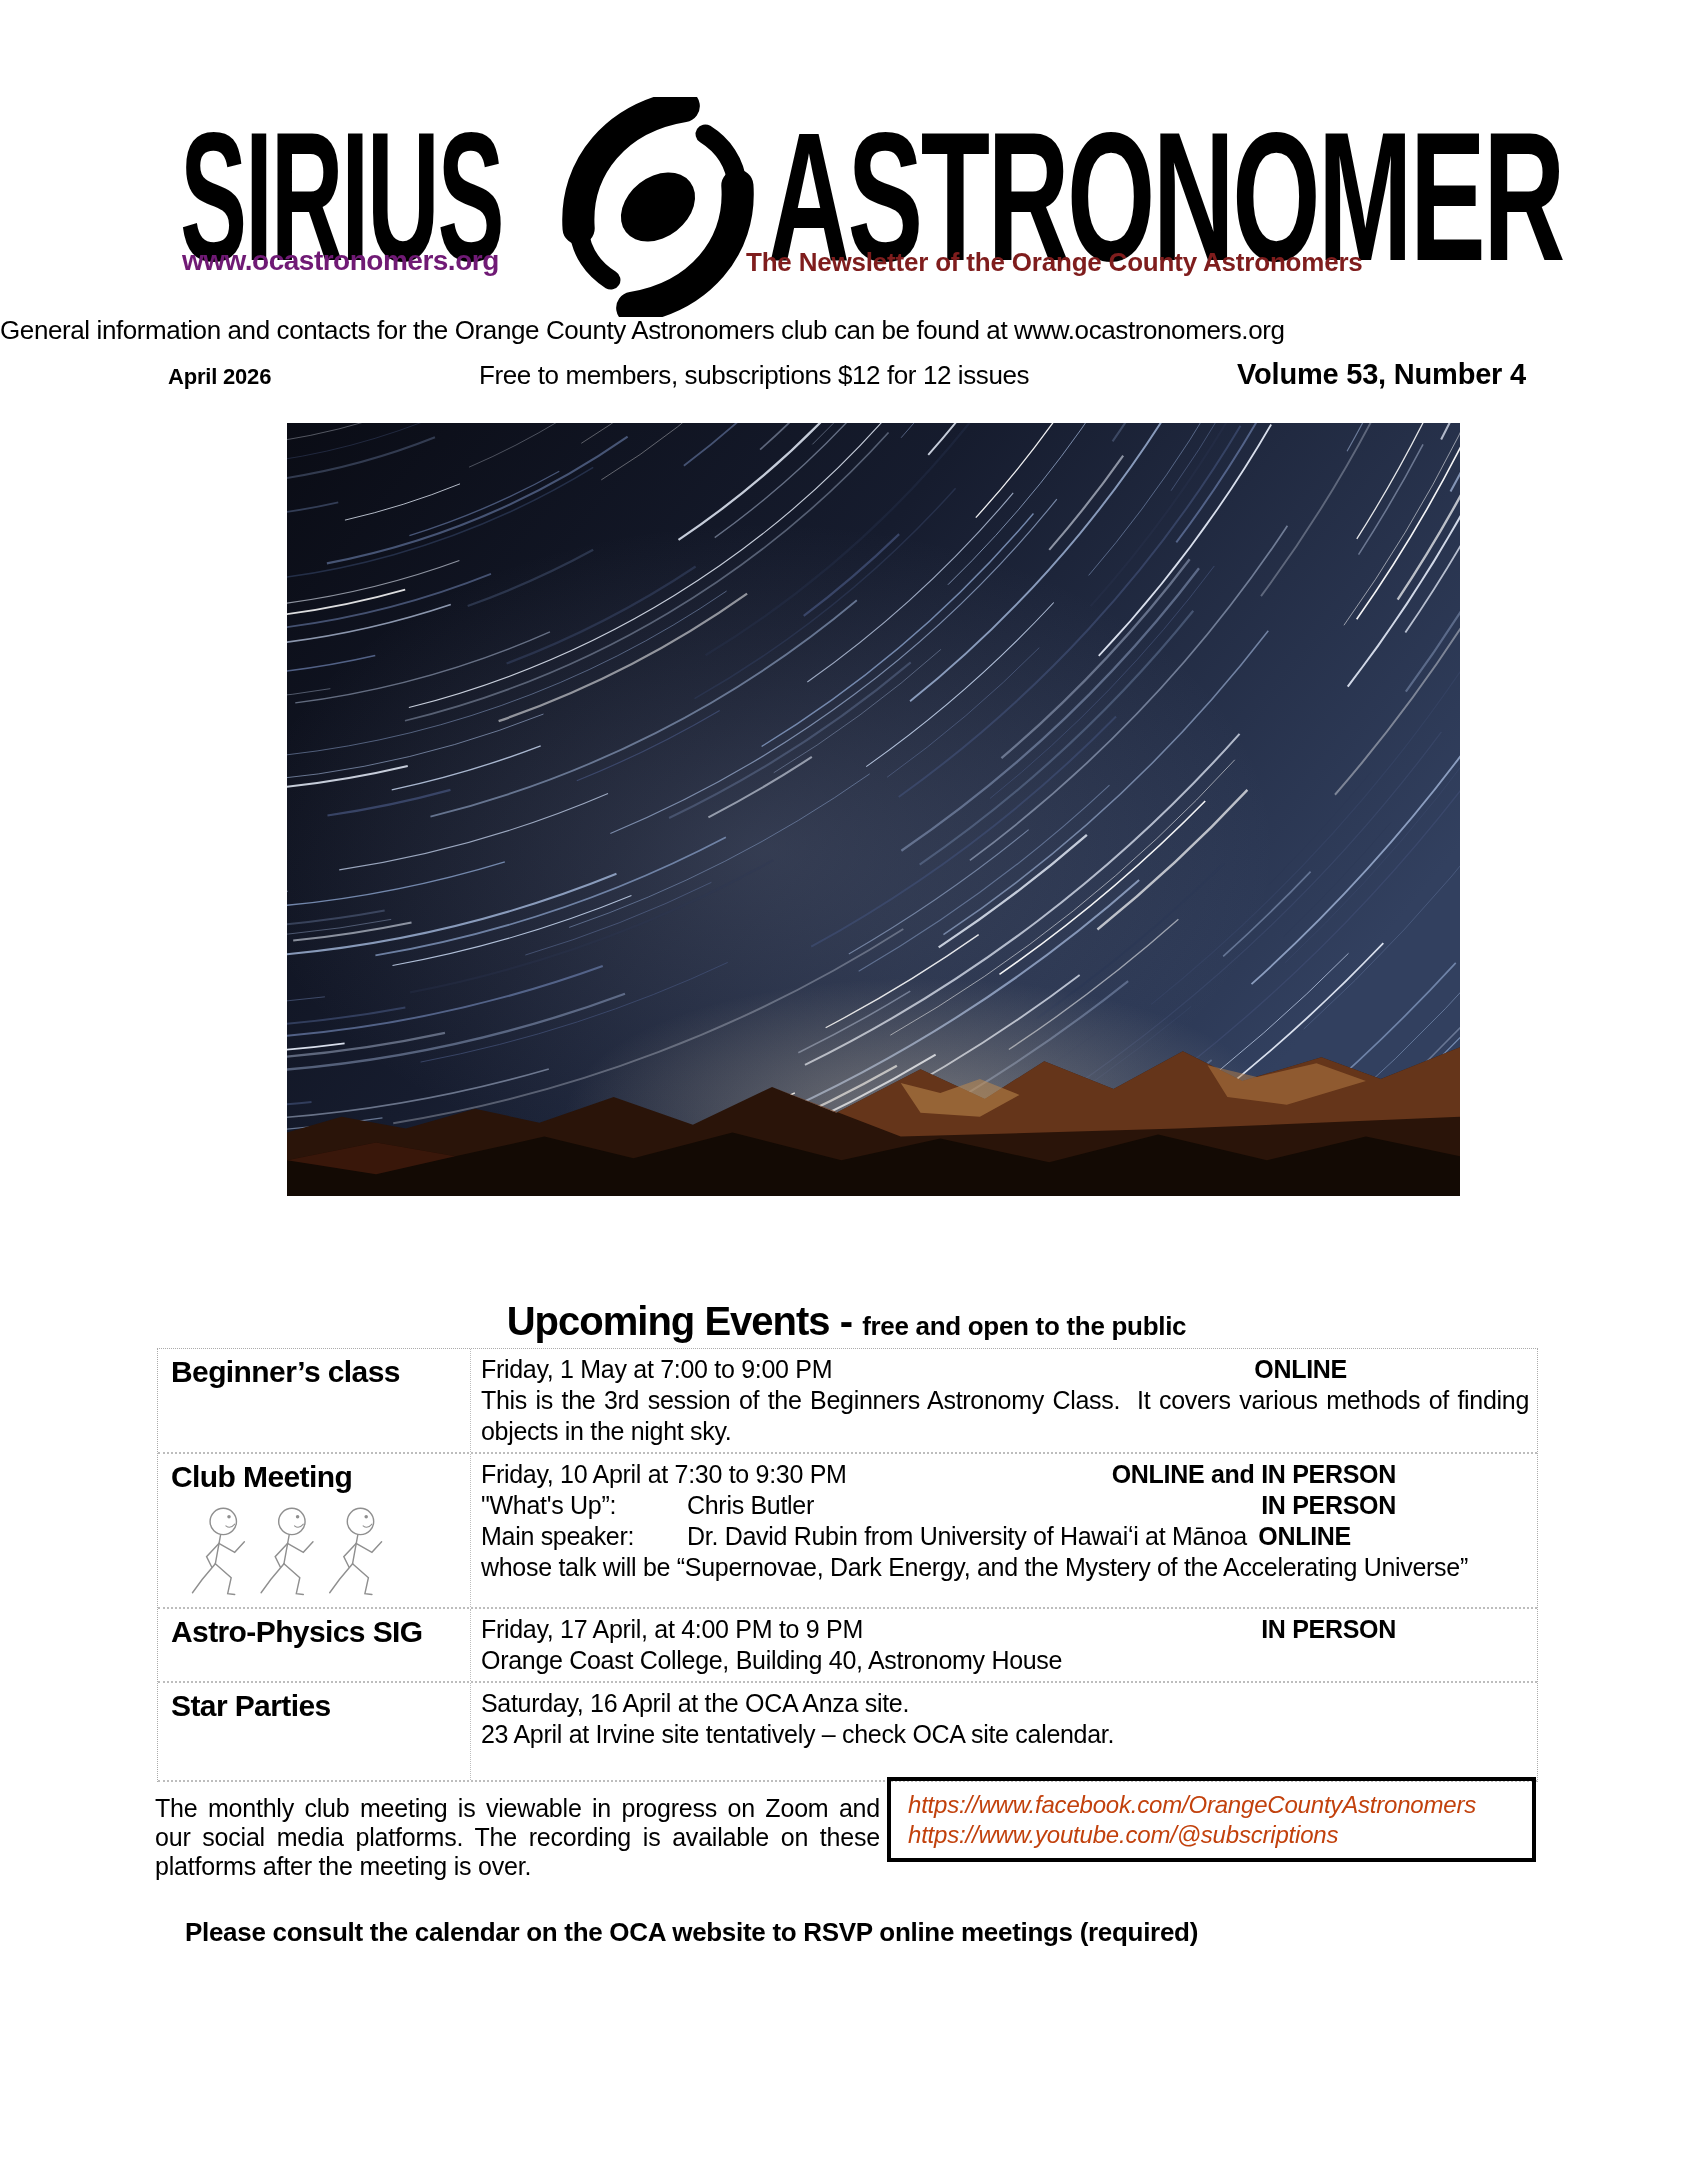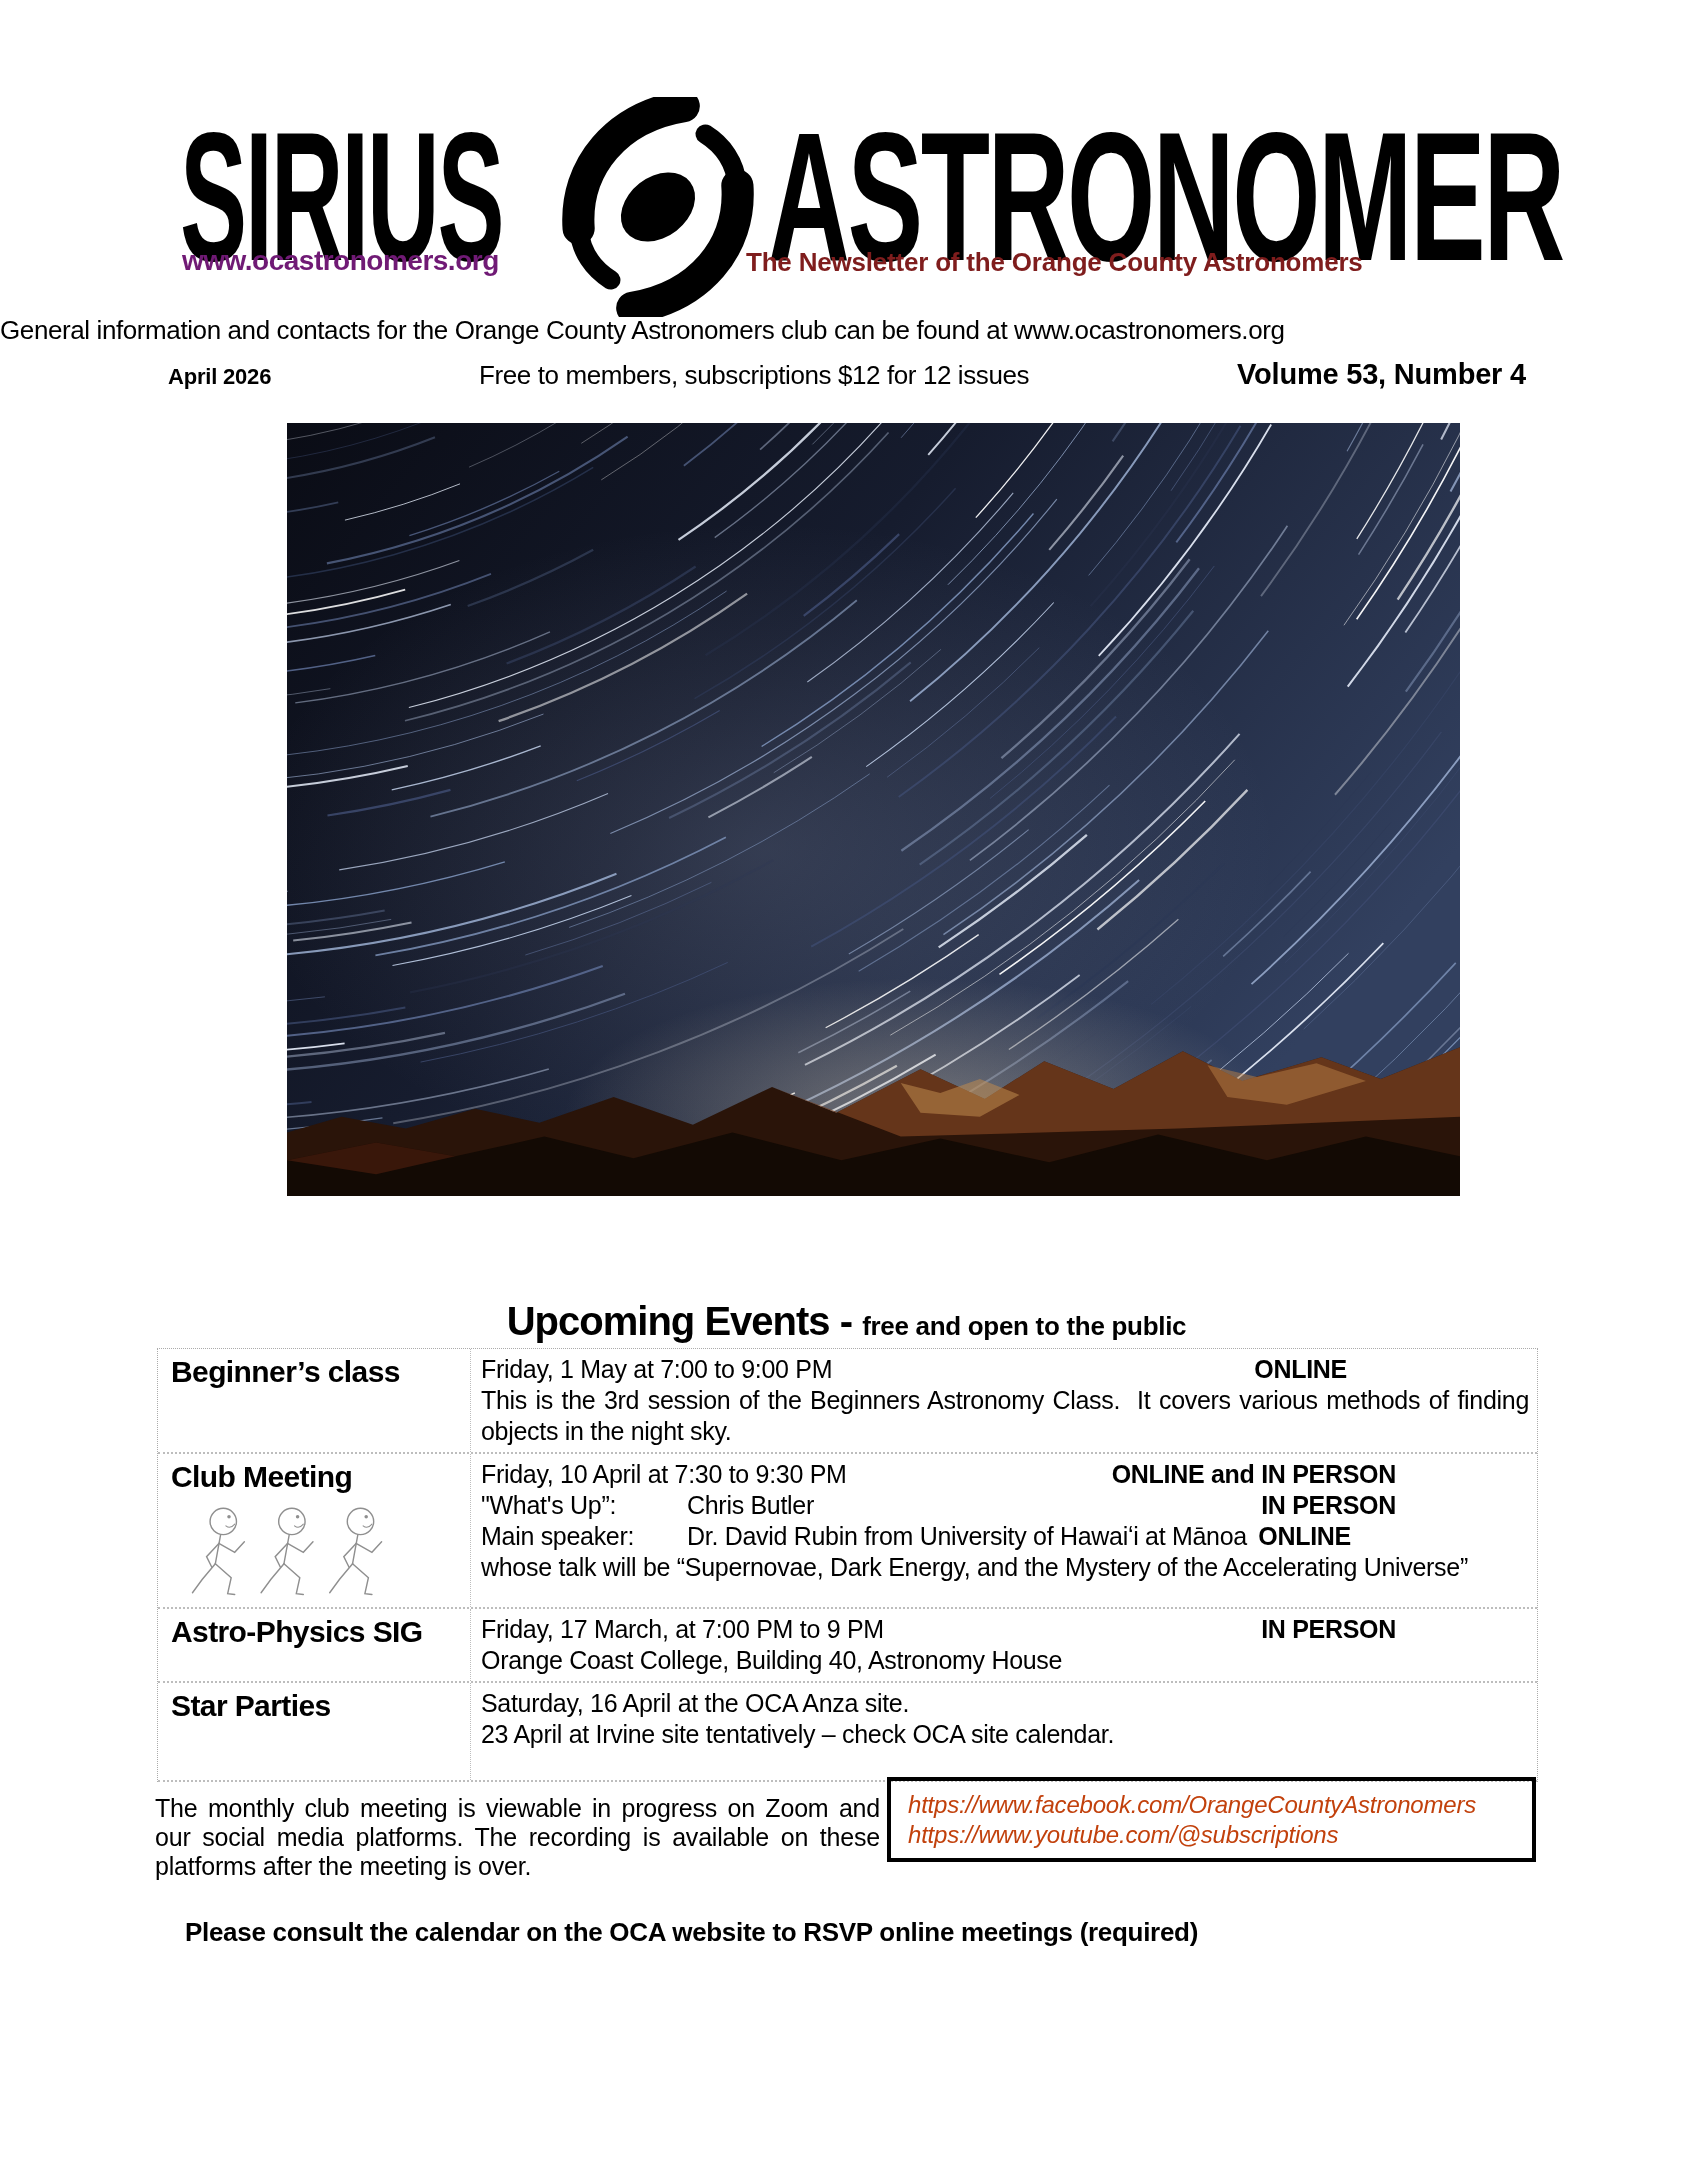--- a/index.html
+++ b/index.html
@@ -385,21 +385,21 @@
           <span class="tag tag-mid">ONLINE</span>
         </div>
         <div>whose talk will be “Supernovae, Dark Energy, and the Mystery of the Accelerating Universe”</div>
       </div>
     </div>
 
     <div class="ev-row">
       <div class="ev-title">Astro-Physics SIG</div>
       <div class="ev-body">
         <div class="ev-line">
-          <span class="ev-when">Friday, 17 March, at 7:00 PM to 9 PM</span>
+          <span class="ev-when">Friday, 17 April, at 4:00 PM to 9 PM</span>
           <span class="tag">IN PERSON</span>
         </div>
         <div>Orange Coast College, Building 40, Astronomy House</div>
       </div>
     </div>
 
     <div class="ev-row">
       <div class="ev-title">Star Parties</div>
       <div class="ev-body pad-bottom">
         <div>Saturday, 16 April at the OCA Anza site.</div>

